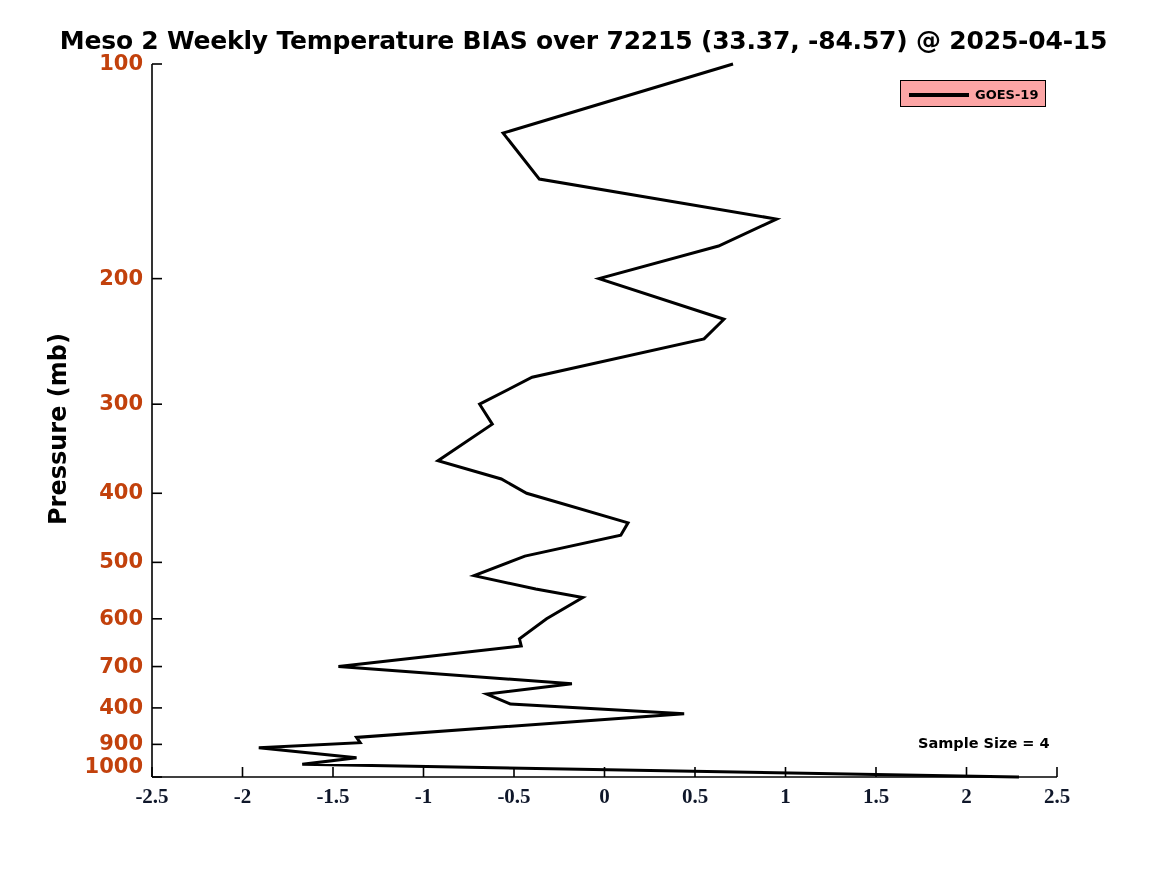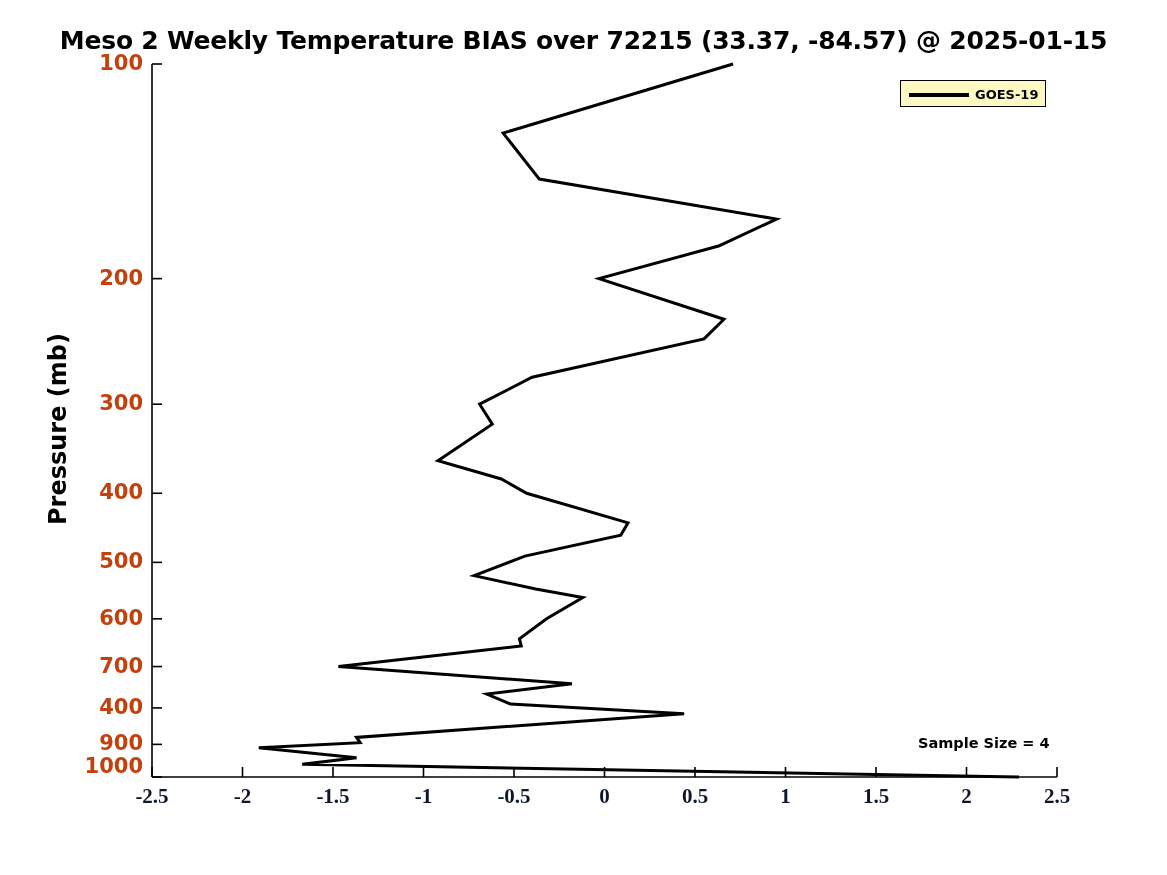--- a/index.html
+++ b/index.html
@@ -83,21 +83,21 @@
     line-height: 1;
     font-family: Liberation Serif, serif;
   }
   .legend-box {
     position: absolute;
     left: 900px;
     top: 80px;
     width: 146px;
     height: 27px;
     border: 1.5px solid #000000;
-    background: #fef9c3;
+    background: #fca5a5;
     box-sizing: border-box;
   }
   .legend-line {
     position: absolute;
     left: 8px;
     top: 12px;
     width: 60px;
     height: 3.5px;
     background: #000000;
   }
@@ -125,21 +125,21 @@
     width: 1167px;
     height: 875px;
     overflow: visible;
   }
 </style>
 </head>
 <body>
 
 <div id="figure">
 
-  <div class="chart-title">Meso 2 Weekly Temperature BIAS over 72215 (33.37, -84.57) @ 2025-01-15</div>
+  <div class="chart-title">Meso 2 Weekly Temperature BIAS over 72215 (33.37, -84.57) @ 2025-04-15</div>
 
   <svg class="plot-svg" id="plot-svg" viewBox="0 0 1167 875">
 
     <line id="spine-left" x1="152" y1="64" x2="152" y2="777" stroke="#000000" stroke-width="1.6"></line>
     <line id="spine-bottom" x1="152" y1="777" x2="1057" y2="777" stroke="#000000" stroke-width="1.6"></line>
     <g id="ytick-marks">
         <line x1="152" x2="162" y1="64" y2="64" stroke="#000000" stroke-width="1.6"></line>
         <line x1="152" x2="162" y1="278.6343869084186" y2="278.6343869084186" stroke="#000000" stroke-width="1.6"></line>
         <line x1="152" x2="162" y1="404.18745461511946" y2="404.18745461511946" stroke="#000000" stroke-width="1.6"></line>
         <line x1="152" x2="162" y1="493.26877381683727" y2="493.26877381683727" stroke="#000000" stroke-width="1.6"></line>

